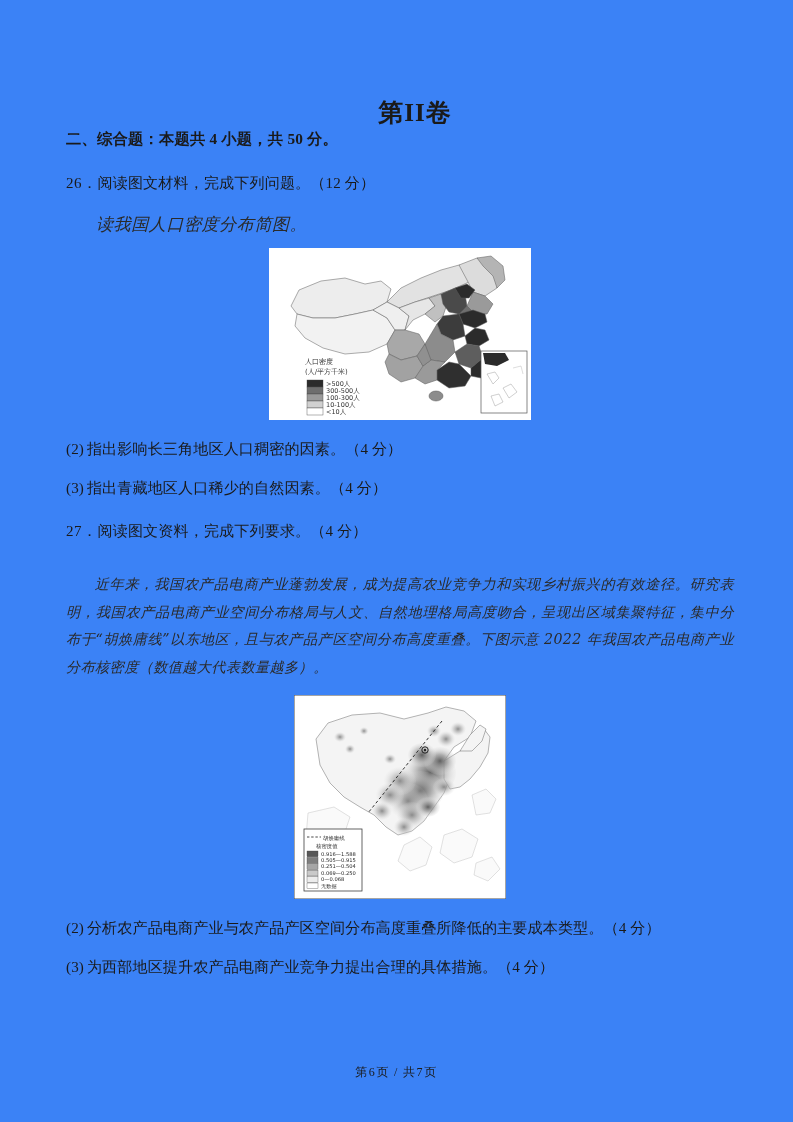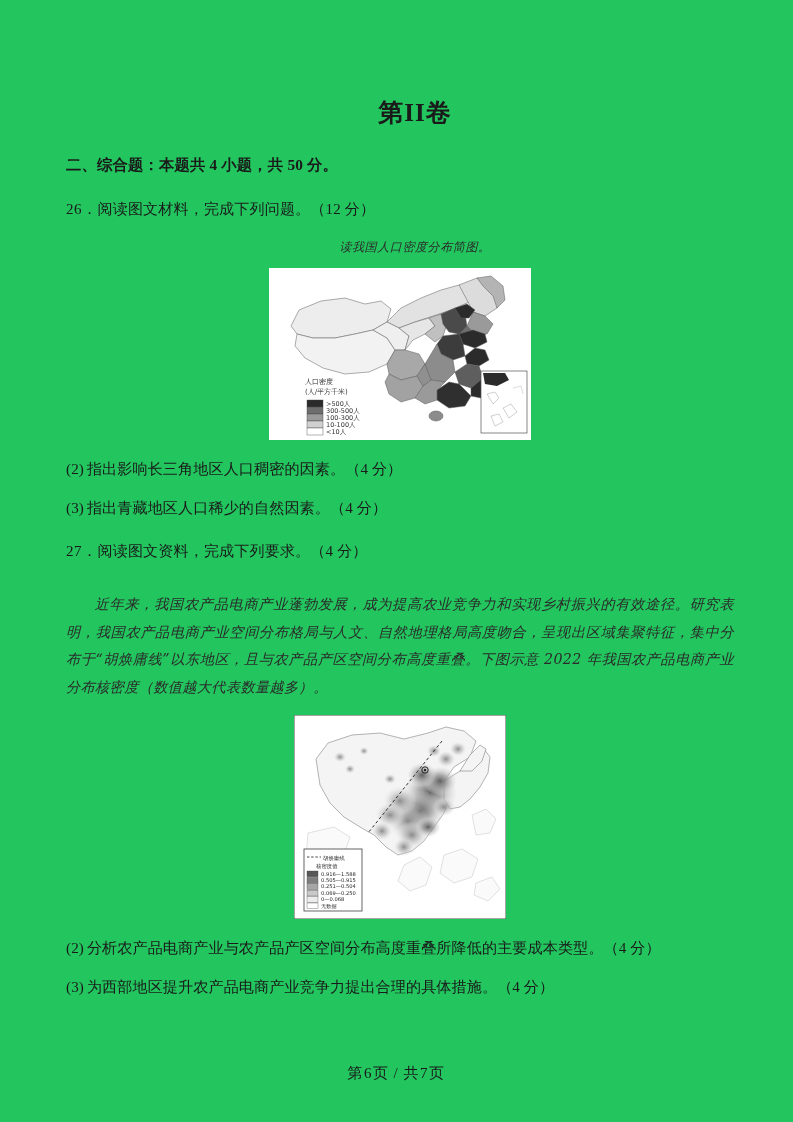--- a/index.html
+++ b/index.html
@@ -8,21 +8,21 @@
     background: #ffffff;
   }
   body {
     font-family: "Liberation Serif", "DejaVu Serif", serif;
     color: #1a1a1a;
   }
   .page {
     position: relative;
     width: 793px;
     height: 1122px;
-    background: #22c55e;
+    background: #3b82f6;
     overflow: hidden;
     box-sizing: border-box;
   }
   .content {
     position: absolute;
     left: 66px;
     top: 0;
     width: 668px;
   }
 
@@ -33,40 +33,38 @@
     font-size: 25px;
     font-weight: bold;
     letter-spacing: 1px;
     margin: 0;
     padding-top: 96px;
     padding-left: 30px;
   }
   .section-head {
     font-size: 15.3px;
     font-weight: bold;
-    margin-top: 26px;
     letter-spacing: 0.2px;
   }
   .q-head {
     font-size: 15px;
     margin-top: 24px;
     letter-spacing: 0.2px;
   }
   .q-num {
     letter-spacing: 0.5px;
   }
   .lead-line {
     font-family: "DejaVu Serif", "Liberation Serif", serif;
-    font-size: 12px;
+    font-size: 17px;
     font-style: italic;
     margin-top: 20px;
     padding-left: 30px;
     letter-spacing: 0.6px;
     color: #2a2a2a;
-    text-align: center;
   }
   .material-para {
     font-family: "DejaVu Serif", "Liberation Serif", serif;
     font-size: 14.2px;
     font-style: italic;
     line-height: 27.5px;
     text-align: justify;
     text-justify: inter-ideograph;
     margin-top: 30px;
     letter-spacing: 0.35px;
@@ -80,21 +78,21 @@
   }
   .sub-q .lbl { margin-right: 3px; }
 
   
   .footer {
     position: absolute;
     left: 0;
     top: 1064px;
     width: 793px;
     text-align: center;
-    font-size: 15px;
+    font-size: 12px;
     letter-spacing: 1.6px;
     color: #1a1a1a;
   }
   .footer .fsep { margin: 0 4px; }
 
   
   .fig {
     position: relative;
     margin: 4px auto;
   }

